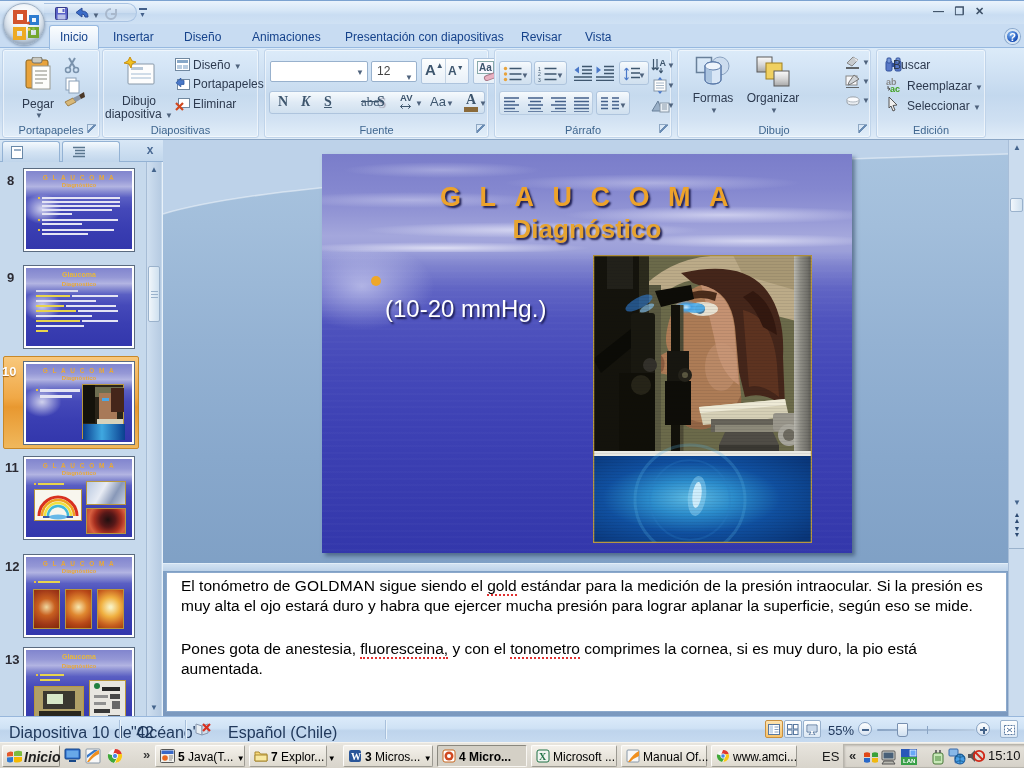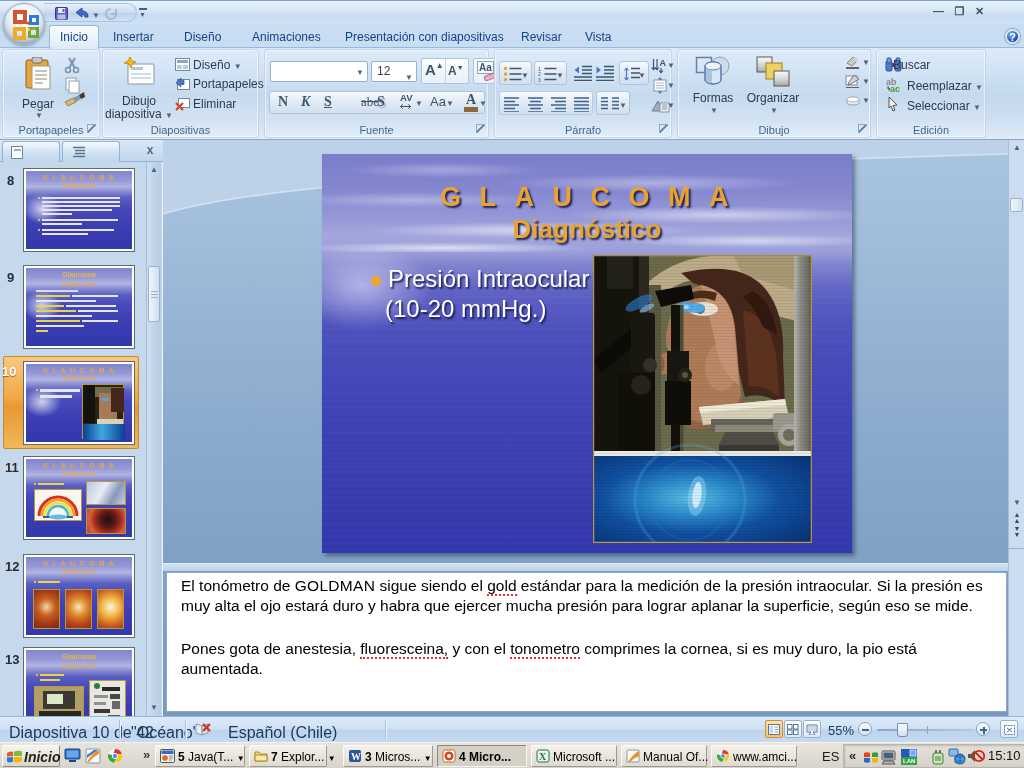--- a/index.html
+++ b/index.html
@@ -565,21 +565,20 @@
       <div class="cloud" style="left:240px; top:52px; width:320px; height:18px; background:radial-gradient(ellipse, rgba(242,242,254,.6), rgba(242,242,254,0) 70%);"></div>
       <div class="cloud" style="left:40px; top:68px; width:340px; height:16px; background:radial-gradient(ellipse, rgba(244,244,254,.65), rgba(244,244,254,0) 70%);"></div>
       <div class="cloud" style="left:300px; top:80px; width:260px; height:14px; background:radial-gradient(ellipse, rgba(246,246,255,.6), rgba(246,246,255,0) 70%);"></div>
       <div class="cloud" style="left:-30px; top:88px; width:300px; height:12px; background:radial-gradient(ellipse, rgba(248,248,255,.7), rgba(248,248,255,0) 70%);"></div>
       <div id="ocean"></div>
       <div id="waves"></div>
       <div id="glint"></div>
       <div id="stitle">G&nbsp;L&nbsp;A&nbsp;U&nbsp;C&nbsp;O&nbsp;M&nbsp;A</div>
       <div id="ssub">Diagnóstico</div>
       <div id="sbullet"></div>
-      <div id="sline1">Presión Intraocular</div>
       <div id="sline2">(10-20 mmHg.)</div>
       <div id="photo">
         <svg width="219" height="288" viewBox="0 0 219 288">
           <defs>
             <radialGradient id="cornea" cx="45%" cy="48%" r="70%">
               <stop offset="0%" stop-color="#5fbce4"></stop>
               <stop offset="28%" stop-color="#2b8ccc"></stop>
               <stop offset="58%" stop-color="#1050a0"></stop>
               <stop offset="100%" stop-color="#093578"></stop>
             </radialGradient>

